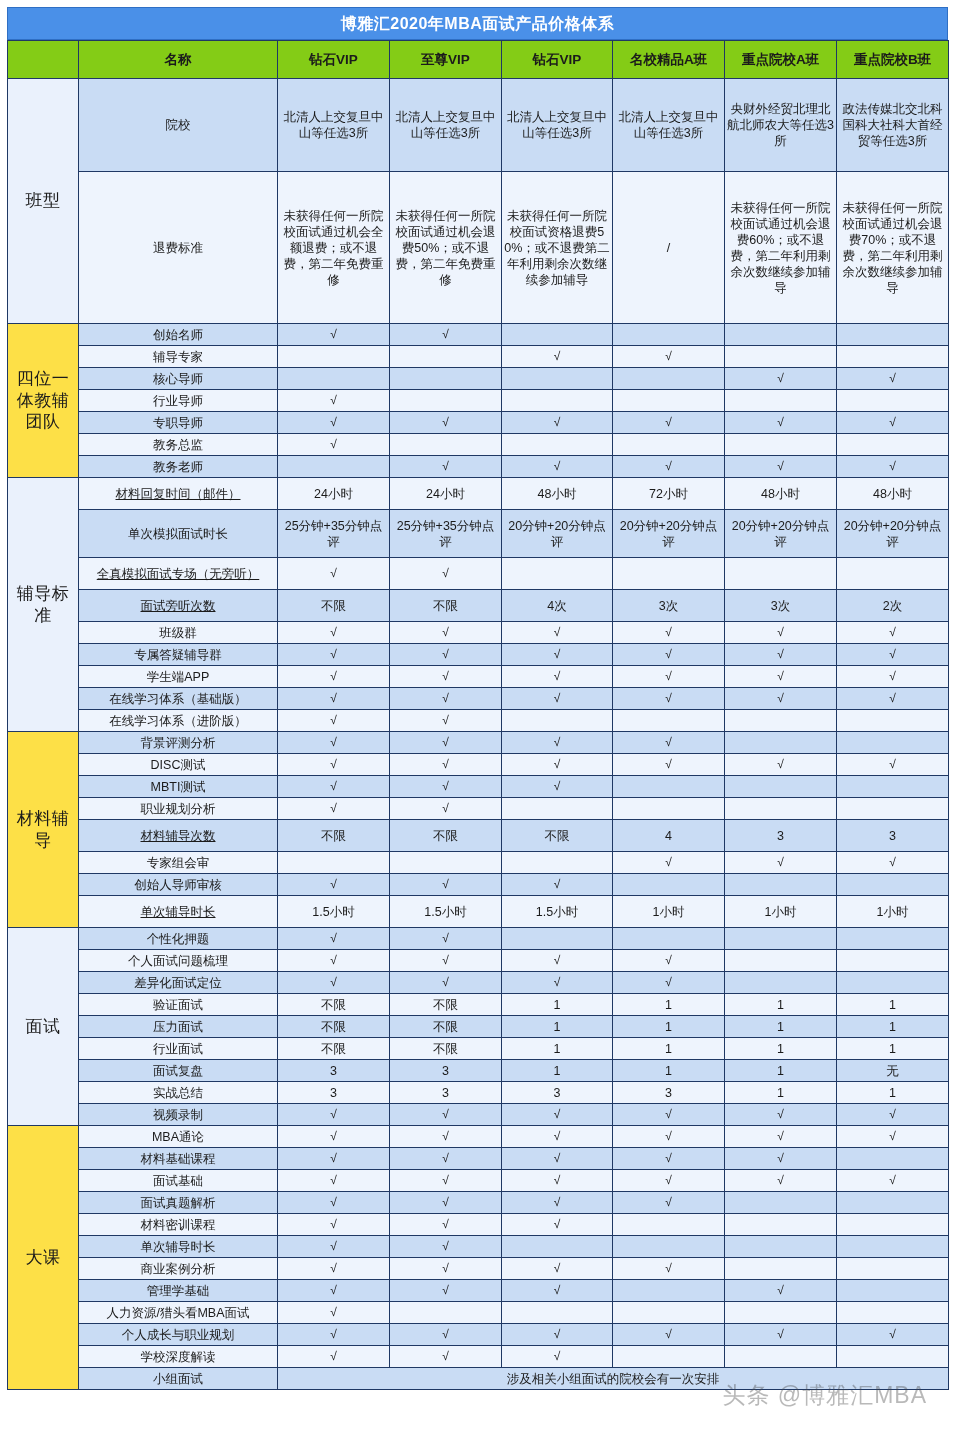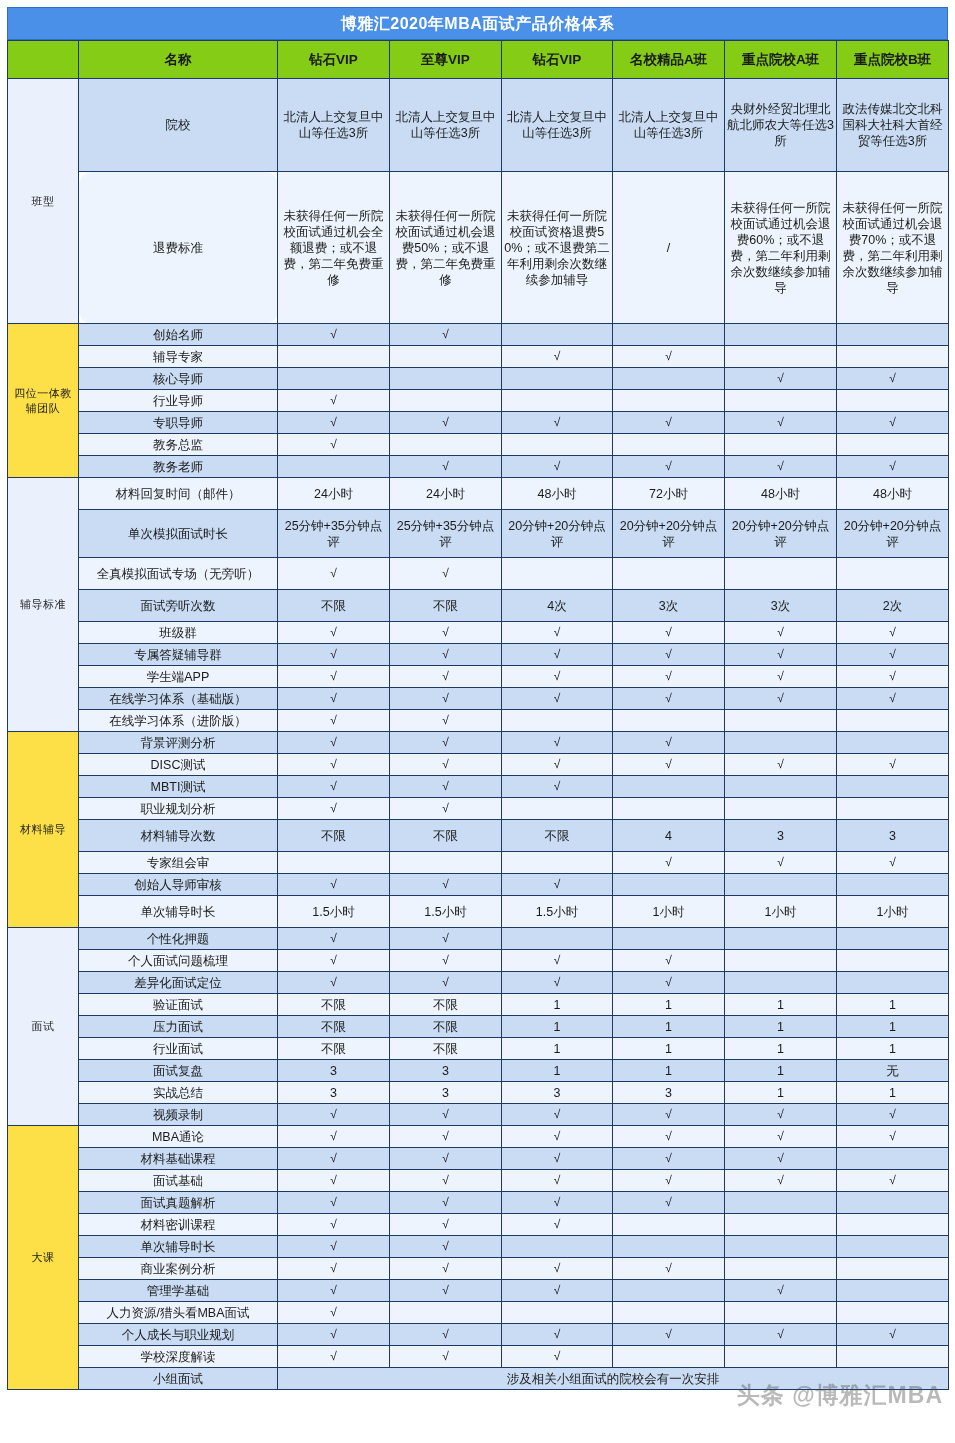--- a/index.html
+++ b/index.html
@@ -72,42 +72,42 @@
   .tint-group { background: #eaf1fc; }
   .tint-head  { background: #84cc16; }
   .tint-gdark { background: #fde047; }
 
   .hdr {
     font-weight: bold;
     font-size: 13.5px;
     height: 38px;
   }
   .grp {
-    font-size: 11px;
+    font-size: 17px;
     letter-spacing: 0.5px;
     line-height: 1.35;
   }
   .rowlabel { font-size: 12.5px; }
   .tall-a { height: 93px; }
-  .tall-b { height: 152px; border-radius: 14px; }
+  .tall-b { height: 152px; }
   .r-norm { height: 22px; }
-  .r-mid  { height: 32px; }
+  .r-mid  { height: 32px; text-decoration: underline; }
   .r-tall { height: 48px; }
   .chk { font-size: 12px; }
   .num { font-size: 12.5px; }
   .para { font-size: 12.5px; padding: 3px 4px; }
 
   
   .watermark {
     position: absolute;
-    right: 12px;
+    right: 28px;
     bottom: 32px;
     font-size: 23px;
     color: rgba(70,70,70,0.38);
-    font-weight: bold;
+    font-weight: normal;
     letter-spacing: 1px;
     pointer-events: none;
     white-space: nowrap;
   }
 </style>
 </head>
 <body>
 
 <div id="sheet">
 

